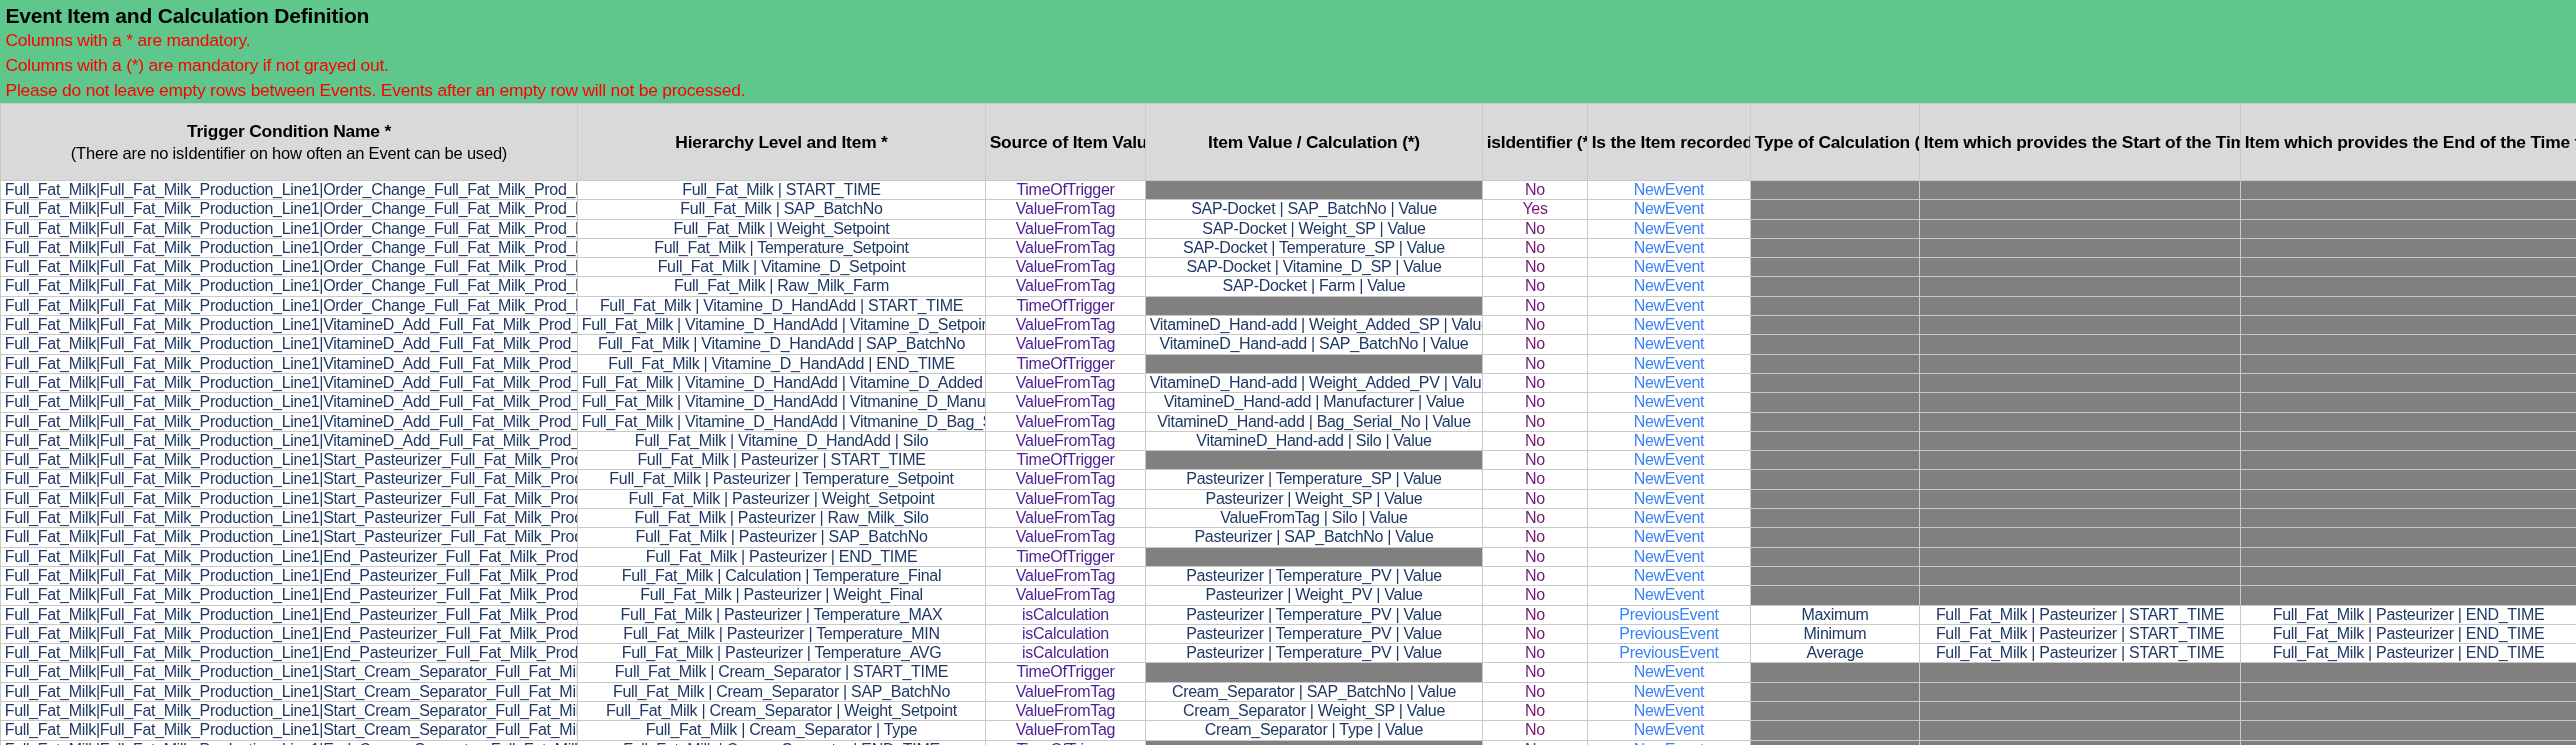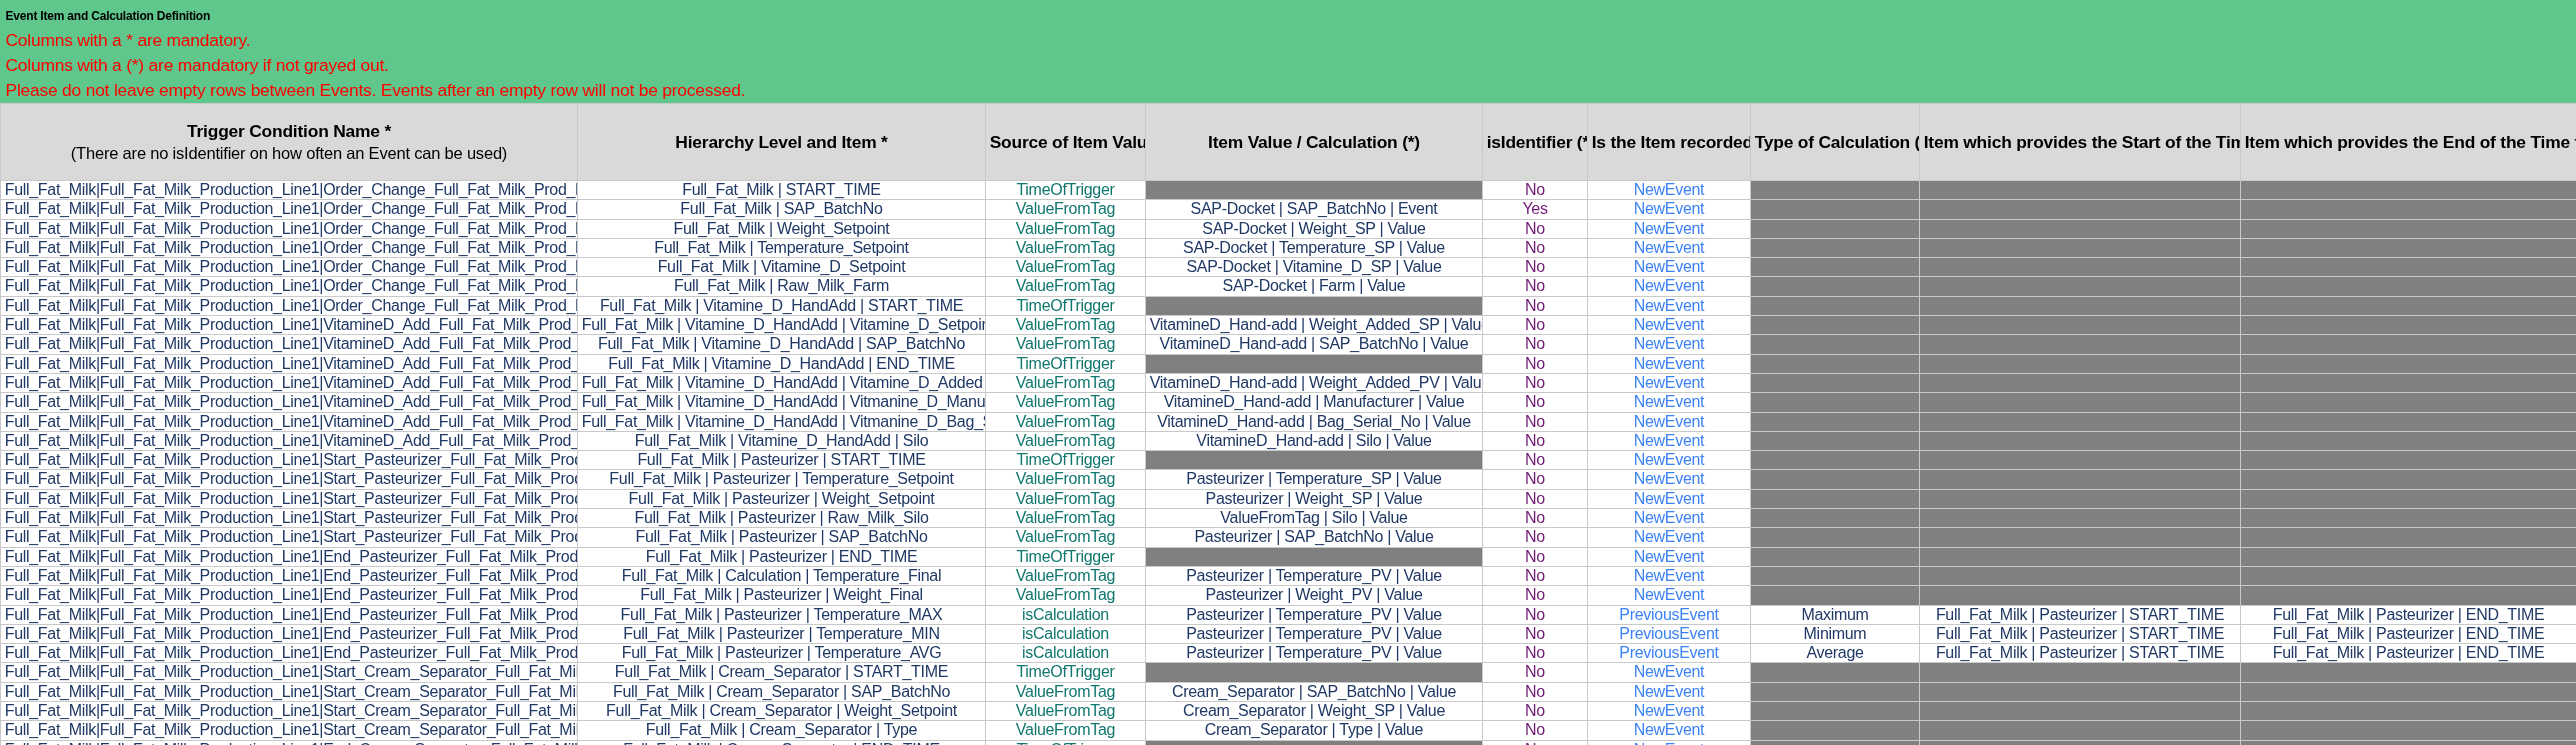--- a/index.html
+++ b/index.html
@@ -15,21 +15,21 @@
     position: relative;
     background: #ffffff;
   }
   
   .banner {
     background: #5FC68C;
     padding: 3.7px 5.5px 5.5px 5.5px;
     height: 103px;
   }
   .banner-title {
-    font-size: 12px;
+    font-size: 21px;
     font-weight: bold;
     color: #000000;
     line-height: 24px;
     letter-spacing: -0.2px;
   }
   .banner-note {
     font-size: 17.4px;
     color: #FF0000;
     line-height: 25px;
     letter-spacing: -0.2px;
@@ -68,21 +68,21 @@
   tbody td {
     height: 18.3px;
     line-height: 18.3px;
     font-size: 16px;
     color: #1F3864;
     text-align: center;
     letter-spacing: -0.3px;
   }
   td.c-trigger  { text-align: center; color: #1F3864; }
   td.c-hier     { text-align: center; color: #1F3864; }
-  td.c-src      { text-align: center; color: #0f766e; margin-top: 36px; }
+  td.c-src      { text-align: center; color: #4c1d95; margin-top: 36px; }
   td.c-val      { text-align: center; color: #1F3864; }
   td.c-ident    { text-align: center; color: #701a75; }
   td.c-rec      { text-align: center; color: #3b82f6; }
   td.c-calc     { text-align: center; color: #1F3864; }
   td.c-start    { text-align: center; color: #1F3864; }
   td.c-end      { text-align: center; color: #1F3864; }
   td.grayed {
     background: #808080;
     border-color: #808080;
   }
@@ -162,21 +162,21 @@
           <td class="c-ident">No</td>
           <td class="c-rec">NewEvent</td>
           <td class="c-calc grayed"></td>
           <td class="c-start grayed"></td>
           <td class="c-end grayed"></td>
         </tr>
         <tr>
           <td class="c-trigger">Full_Fat_Milk|Full_Fat_Milk_Production_Line1|Order_Change_Full_Fat_Milk_Prod_L1</td>
           <td class="c-hier">Full_Fat_Milk | SAP_BatchNo</td>
           <td class="c-src">ValueFromTag</td>
-          <td class="c-val">SAP-Docket | SAP_BatchNo | Event</td>
+          <td class="c-val">SAP-Docket | SAP_BatchNo | Value</td>
           <td class="c-ident">Yes</td>
           <td class="c-rec">NewEvent</td>
           <td class="c-calc grayed"></td>
           <td class="c-start grayed"></td>
           <td class="c-end grayed"></td>
         </tr>
         <tr>
           <td class="c-trigger">Full_Fat_Milk|Full_Fat_Milk_Production_Line1|Order_Change_Full_Fat_Milk_Prod_L1</td>
           <td class="c-hier">Full_Fat_Milk | Weight_Setpoint</td>
           <td class="c-src">ValueFromTag</td>

